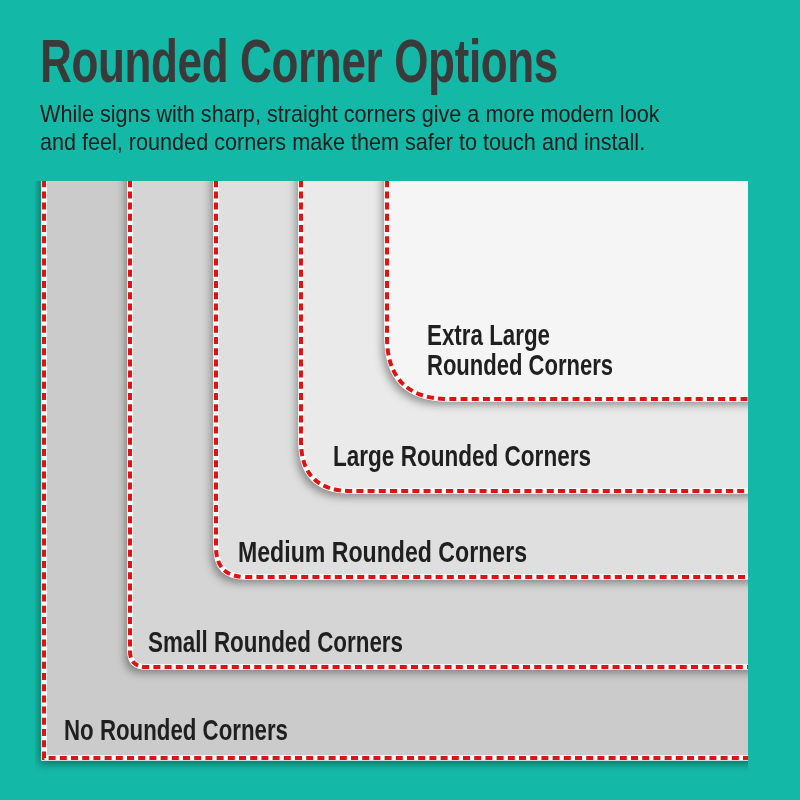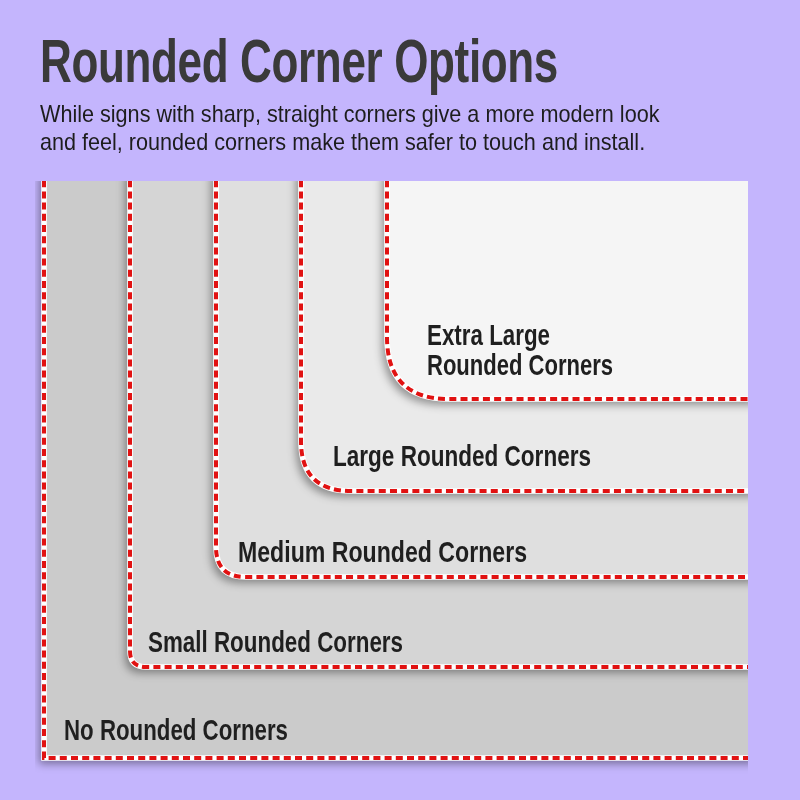--- a/index.html
+++ b/index.html
@@ -1,19 +1,19 @@
 <!DOCTYPE html>
 <html><head>
 <meta charset="utf-8">
 <style>
   html,body{margin:0;padding:0;background:#ffffff;}
   .page{
     position:relative;
     width:800px;height:800px;
-    background:#c4b5fd;
+    background:#14b8a6;
     overflow:hidden;
     font-family:"Liberation Sans","DejaVu Sans",sans-serif;
   }
   .title{
     position:absolute;left:40px;top:30px;
     font-size:62px;line-height:62px;font-weight:bold;
     color:#3a3a3a;white-space:nowrap;
     transform:scaleX(0.71);transform-origin:left top;
     letter-spacing:-0.5px;
   }

